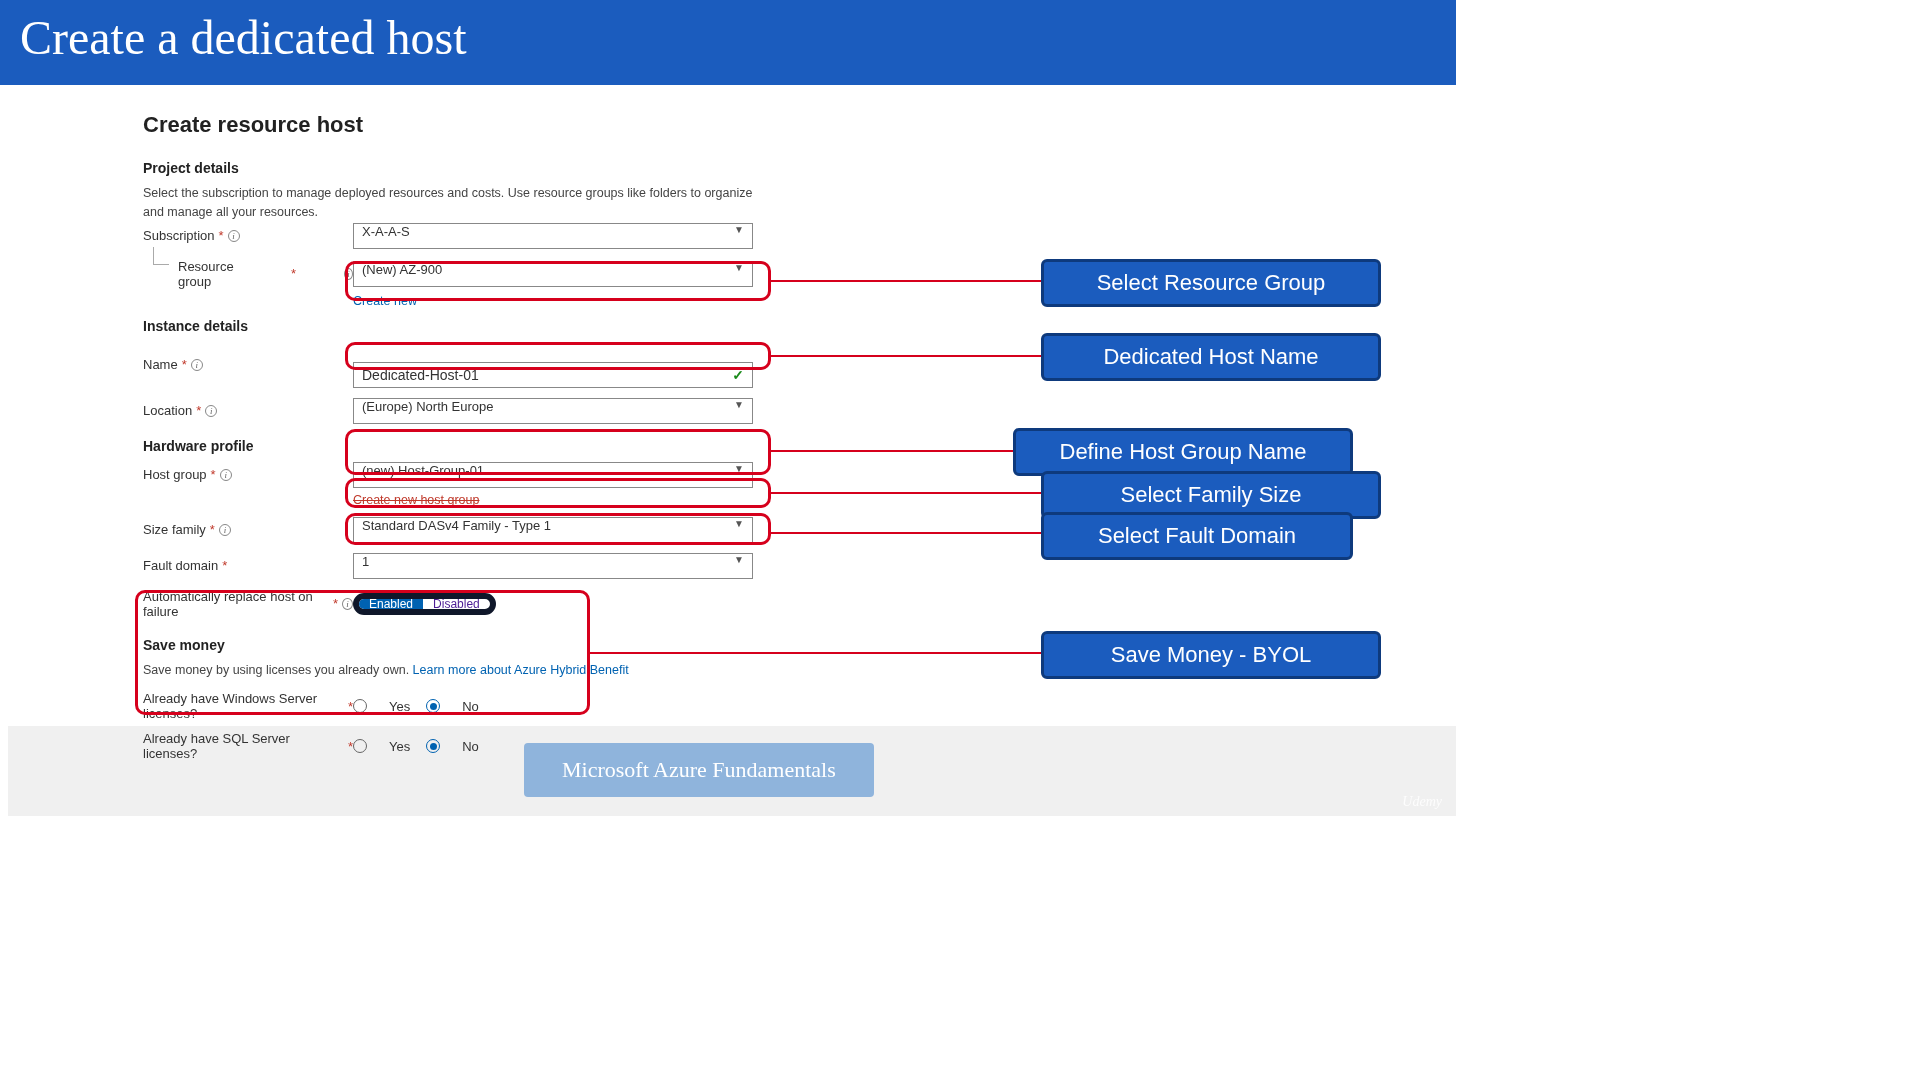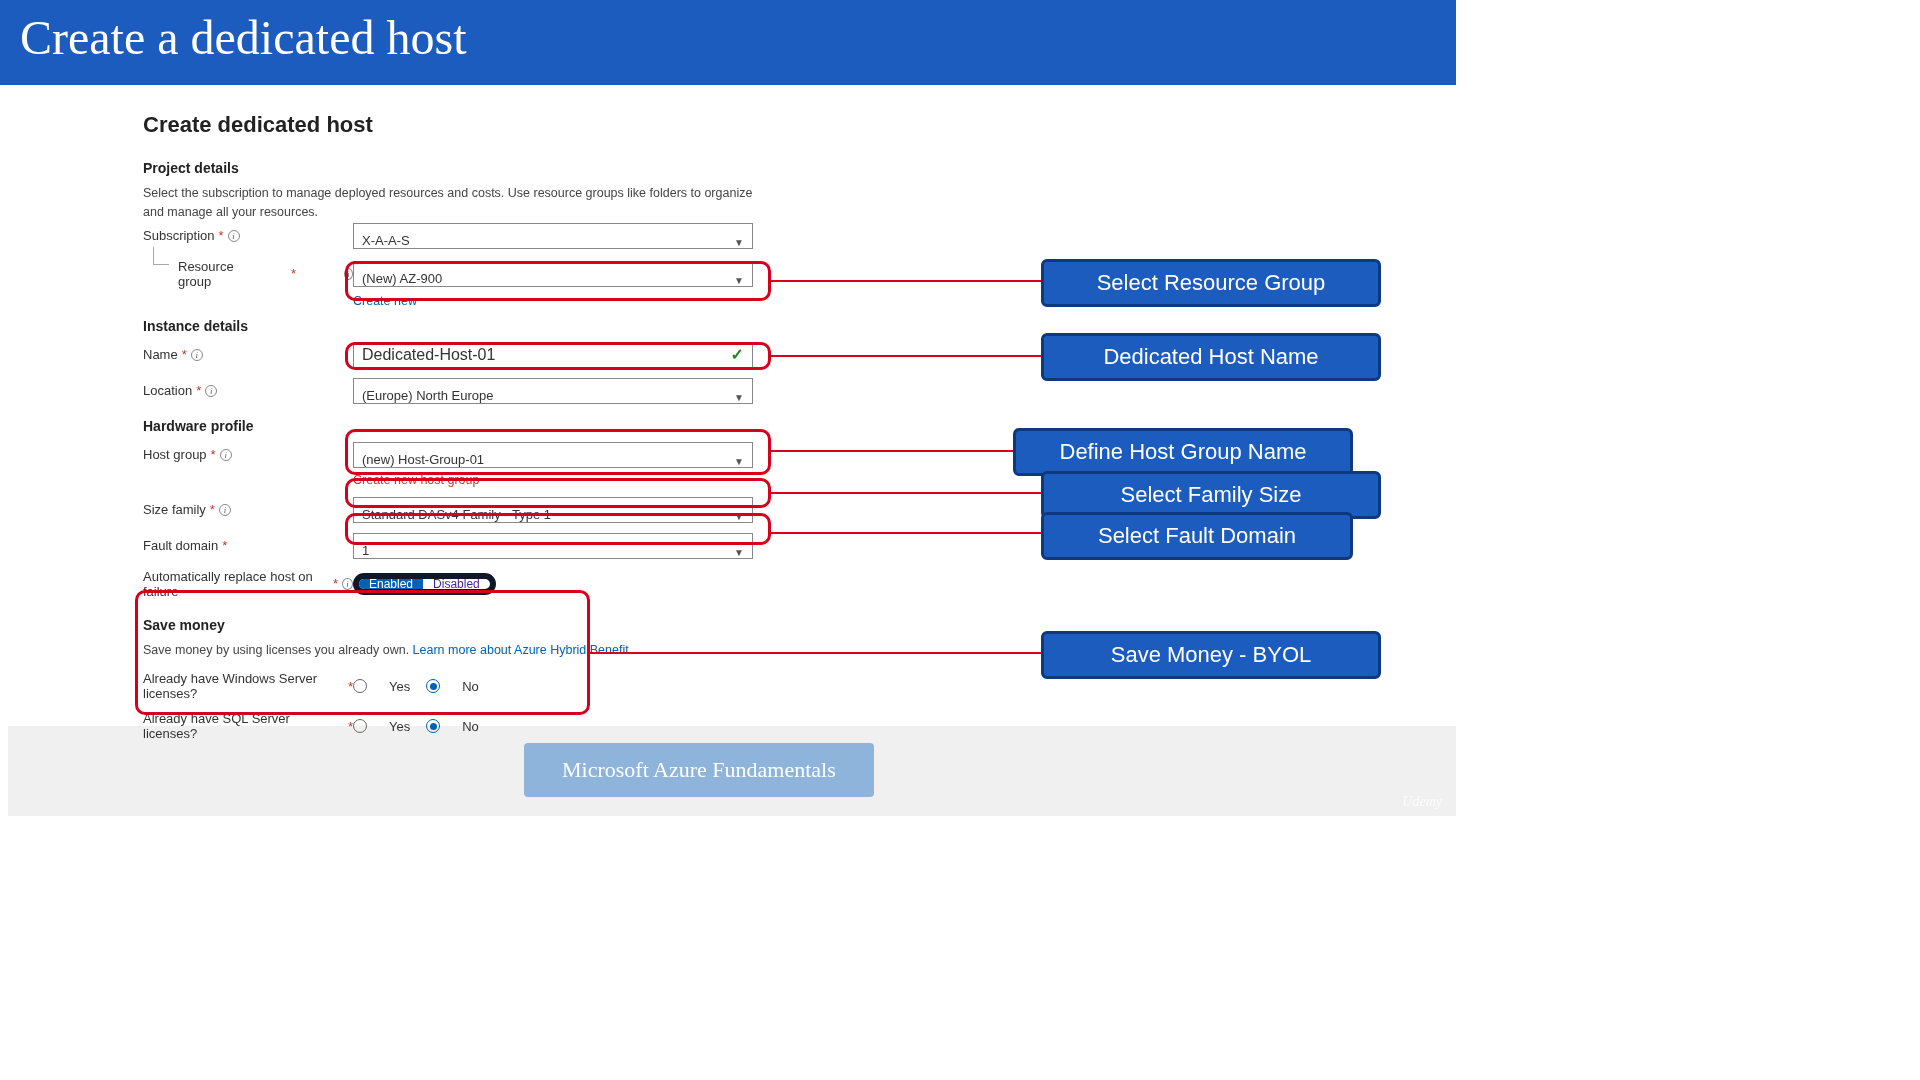--- a/index.html
+++ b/index.html
@@ -10,23 +10,23 @@
   .azure-form { position: absolute; left: 135px; top: 20px; width: 640px; color: #333; font-size: 13px; }
   .page-title { font-size: 22px; font-weight: 600; color: #222; margin-bottom: 22px; }
   .section-title { font-size: 14px; font-weight: 600; color: #222; margin-bottom: 8px; }
   .section-desc { font-size: 12.5px; color: #444; line-height: 1.5; margin-bottom: 1px; max-width: 610px; }
   .row { display: flex; align-items: center; margin-bottom: 10px; position: relative; }
   .row-label { width: 210px; font-size: 13px; color: #333; display: flex; align-items: center; gap: 4px; }
   .row-label.indent { padding-left: 35px; position: relative; gap: 48px; }
   .tree-connector { position: absolute; left: 10px; top: -12px; width: 16px; height: 18px; border-left: 1px solid #aaa; border-bottom: 1px solid #aaa; }
   .req { color: #c0392b; }
   .info-icon { display:inline-flex; width:12px; height:12px; border:1px solid #888; border-radius:50%; font-size:9px; align-items:center; justify-content:center; color:#666; font-style: italic; font-family: Georgia, serif; }
-  .select-box { flex: 0 0 400px; height: 26px; border: 1px solid #888; display: flex; align-items: flex-end; justify-content: space-between; padding: 0 8px; font-size: 13px; background: #fff; }
+  .select-box { flex: 0 0 400px; height: 26px; border: 1px solid #888; display: flex; align-items: flex-start; justify-content: space-between; padding: 0 8px; font-size: 13px; background: #fff; }
   .select-box .chev { font-size: 10px; color: #555; }
-  .text-input { flex: 0 0 400px; height: 26px; border: 1px solid #888; display: flex; align-items: center; justify-content: space-between; padding: 0 8px; font-size: 16px; background: #fff; }
+  .text-input { flex: 0 0 400px; height: 26px; border: 1px solid #888; display: flex; align-items: center; justify-content: space-between; padding: 0 8px; font-size: 14px; background: #fff; margin-top: 20px; }
   .checkmark { color: #1a8a1a; font-weight: bold; }
   .link { color: #0062b1; font-size: 12.5px; cursor: pointer; }
   .link.struck { text-decoration: line-through; color: #c0392b; }
   .sub-link-row { margin-left: 210px; margin-top: -6px; margin-bottom: 10px; }
   .toggle-pill { display:inline-flex; border:6px solid #0f172a; border-radius: 12px; height:22px; overflow:hidden; font-size:12px; }
   .toggle-opt { padding: 2px 10px; display:flex; align-items:center; }
   .toggle-opt.active { background:#0062b1; color:#fff; }
   .toggle-opt.inactive { color:#4c1d95; }
   .radio-row .rb { display:inline-flex; align-items:center; gap:22px; margin-right:16px; }
   .radio { width:14px; height:14px; border:1.5px solid #666; border-radius:50%; display:inline-flex; align-items:center; justify-content:center; }
@@ -43,21 +43,21 @@
 </style>
 </head>
 <body>
 
 <div class="slide-header">Create a dedicated host</div>
 
 <div class="content-area">
   <div class="lower-bg"></div>
 
   <div class="azure-form">
-    <div class="page-title">Create dedicated host</div>
+    <div class="page-title">Create resource host</div>
 
     <div class="section-title">Project details</div>
     <div class="section-desc">Select the subscription to manage deployed resources and costs. Use resource groups like folders to organize and manage all your resources.</div>
 
     <div class="row">
       <div class="row-label">
         <span>Subscription</span>
         <span class="req">*</span>
         <span class="info-icon">i</span>
       </div>

